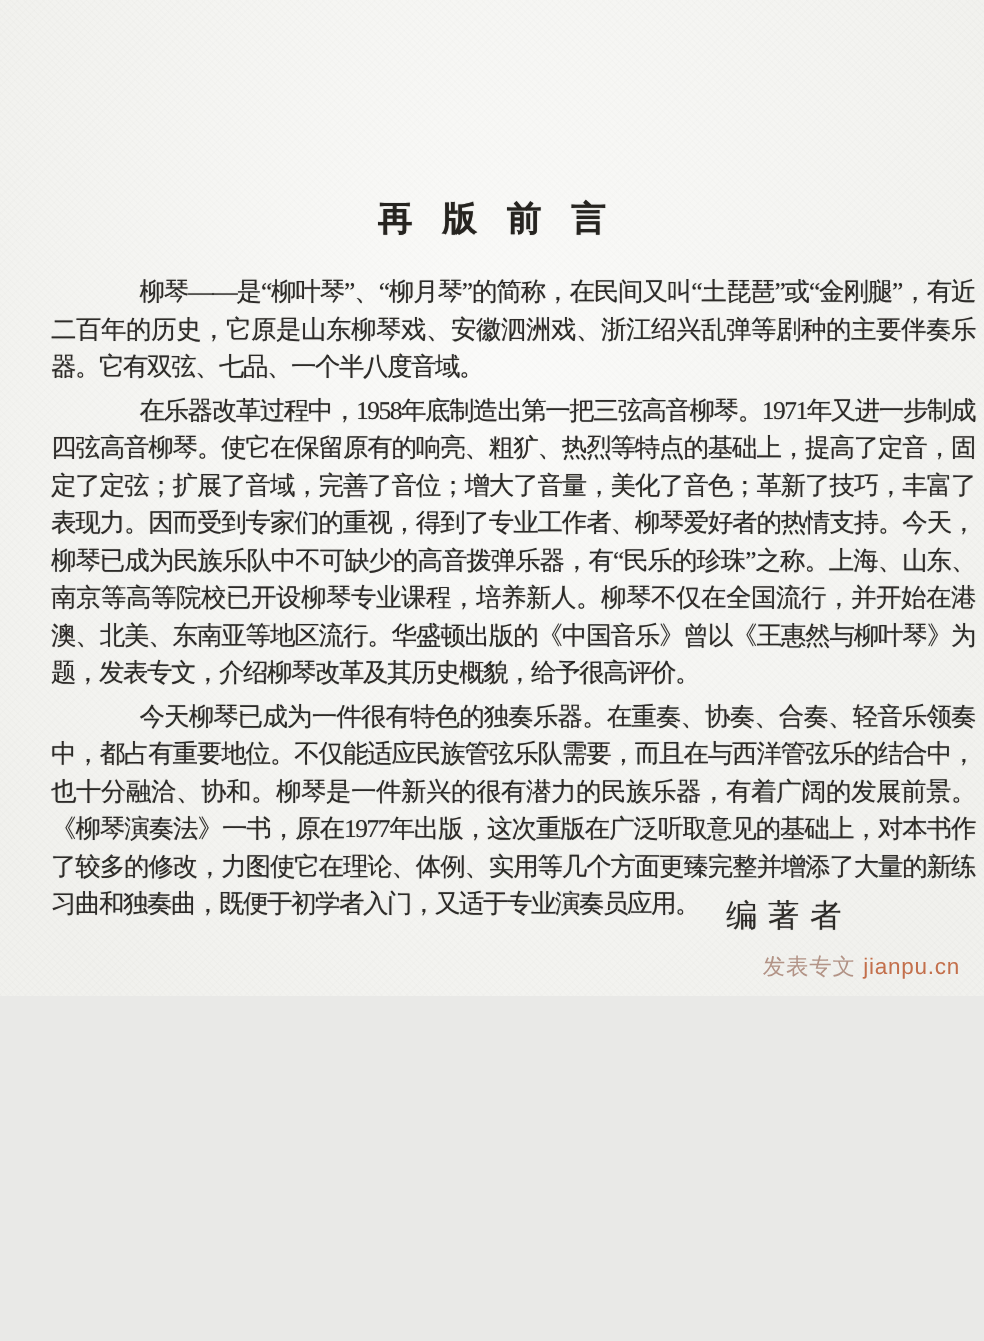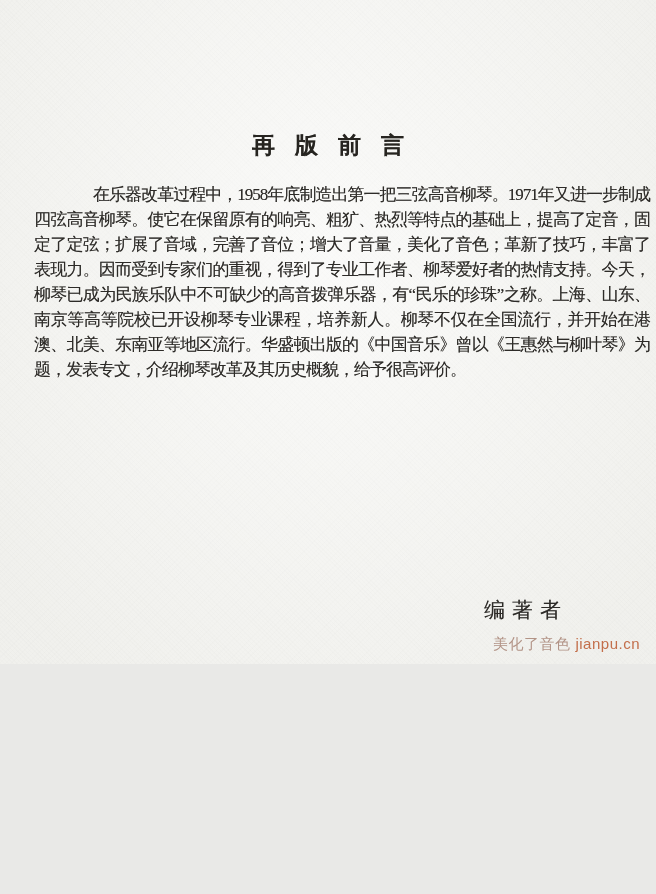--- a/index.html
+++ b/index.html
@@ -78,27 +78,29 @@
   }
 </style>
 </head>
 <body>
 
 <div class="page">
 
   <div class="page-title">再版前言</div>
 
   <div class="body-text">
+    <p>柳琴——是“柳叶琴”、“柳月琴”的简称，在民间又叫“土琵琶”或“金刚腿”，有近二百年的历史，它原是山东柳琴戏、安徽泗洲戏、浙江绍兴乱弹等剧种的主要伴奏乐器。它有双弦、七品、一个半八度音域。</p>
     <p>在乐器改革过程中，1958年底制造出第一把三弦高音柳琴。1971年又进一步制成四弦高音柳琴。使它在保留原有的响亮、粗犷、热烈等特点的基础上，提高了定音，固定了定弦；扩展了音域，完善了音位；增大了音量，美化了音色；革新了技巧，丰富了表现力。因而受到专家们的重视，得到了专业工作者、柳琴爱好者的热情支持。今天，柳琴已成为民族乐队中不可缺少的高音拨弹乐器，有“民乐的珍珠”之称。上海、山东、南京等高等院校已开设柳琴专业课程，培养新人。柳琴不仅在全国流行，并开始在港澳、北美、东南亚等地区流行。华盛顿出版的《中国音乐》曾以《王惠然与柳叶琴》为题，发表专文，介绍柳琴改革及其历史概貌，给予很高评价。</p>
+    <p>今天柳琴已成为一件很有特色的独奏乐器。在重奏、协奏、合奏、轻音乐领奏中，都占有重要地位。不仅能适应民族管弦乐队需要，而且在与西洋管弦乐的结合中，也十分融洽、协和。柳琴是一件新兴的很有潜力的民族乐器，有着广阔的发展前景。《柳琴演奏法》一书，原在1977年出版，这次重版在广泛听取意见的基础上，对本书作了较多的修改，力图使它在理论、体例、实用等几个方面更臻完整并增添了大量的新练习曲和独奏曲，既便于初学者入门，又适于专业演奏员应用。</p>
   </div>
 
   <div class="signature">编著者</div>
 
   <div class="watermark">
-    <span class="wm-name">美化了音色</span><span class="wm-url">jianpu.cn</span>
+    <span class="wm-name">发表专文</span><span class="wm-url">jianpu.cn</span>
   </div>
 
   <div class="speck speck-1"></div>
   <div class="speck speck-2"></div>
   <div class="speck speck-3"></div>
   <div class="speck speck-4"></div>
   <div class="scan-artifact-bar"></div>
 
 </div>
 

